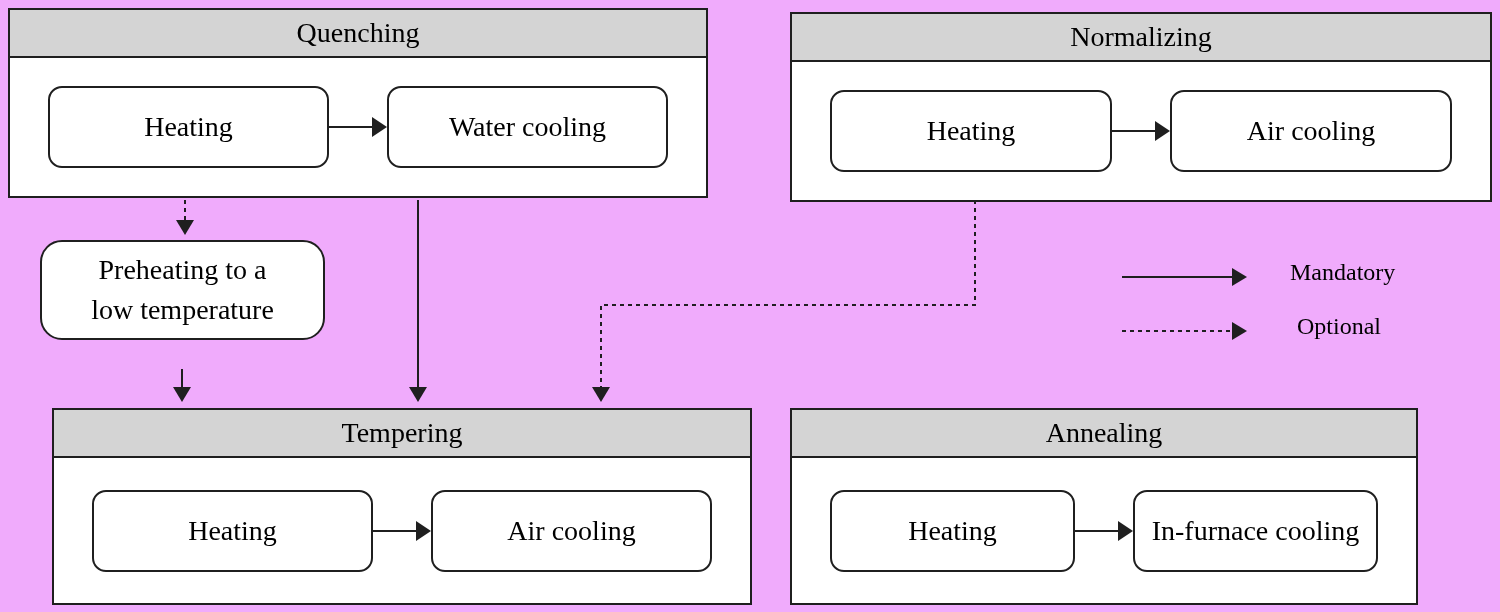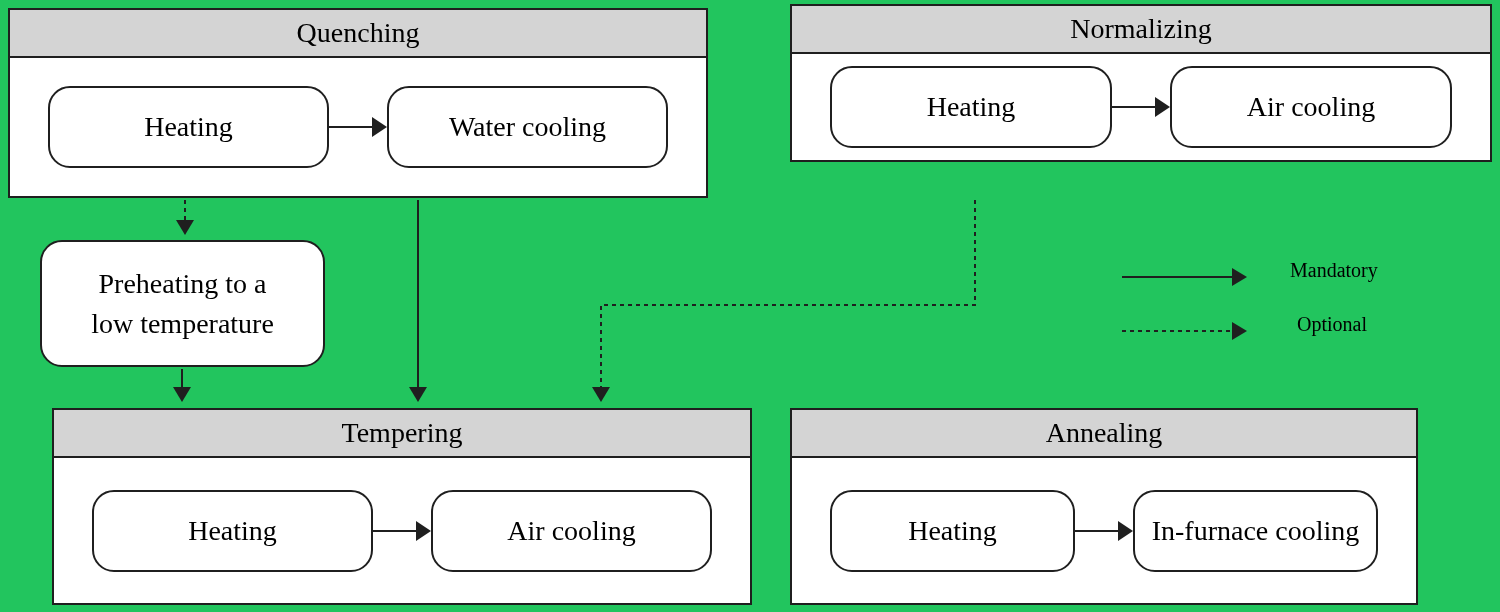--- a/index.html
+++ b/index.html
@@ -1,34 +1,34 @@
 <!DOCTYPE html>
 <html><head>
 <meta charset="utf-8">
 <style>
   html,body { margin:0; padding:0; background:#ffffff; }
   .canvas {
     position:relative;
     width:1500px;
     height:612px;
-    background:#22c55e;
+    background:#f0abfc;
     font-family:"Liberation Serif","DejaVu Serif",serif;
     color:#000000;
     overflow:hidden;
   }
   .panel {
     position:absolute;
     background:#ffffff;
     border:2px solid #1f1f1f;
     display:flex;
     flex-direction:column;
     box-sizing:border-box;
   }
   #panel-quenching   { left:8px;   top:8px;   width:700px; height:190px; }
-  #panel-normalizing { left:790px; top:4px;   width:702px; height:158px; }
+  #panel-normalizing { left:790px; top:12px;   width:702px; height:190px; }
   #panel-tempering   { left:8px;   top:408px; width:700px; height:197px;margin-left:44px; }
   #panel-annealing   { left:790px; top:408px; width:628px; height:197px; }
 
   .panel-header {
     flex:0 0 46px;
     height:46px;
     background:#d4d4d4;
     border-bottom:2px solid #1f1f1f;
     display:flex;
     align-items:center;
@@ -38,21 +38,21 @@
   .panel-body {
     flex:1;
     display:flex;
     align-items:center;
     padding:0 38px;
   }
   .step-box {
     flex:1;
     height:82px;
     border:2px solid #1f1f1f;
-    border-radius:22px;
+    border-radius:14px;
     background:#ffffff;
     display:flex;
     align-items:center;
     justify-content:center;
     font-size:28px;
     box-sizing:border-box;
   }
   .h-arrow {
     flex:0 0 58px;
     display:flex;
@@ -62,37 +62,37 @@
   .h-arrow .head {
     width:0; height:0;
     border-top:10px solid transparent;
     border-bottom:10px solid transparent;
     border-left:15px solid #1f1f1f;
   }
 
   .preheat-box {
     position:absolute;
     left:40px; top:240px;
-    width:285px; height:127px;
+    width:285px; height:100px;
     border:2px solid #1f1f1f;
     border-radius:22px;
     background:#ffffff;
     display:flex;
     flex-direction:column;
     align-items:center;
     justify-content:center;
     text-align:center;
     font-size:28px;
     line-height:1.42;
     box-sizing:border-box;
   }
 
   .legend-label {
     position:absolute;
-    font-size:20px;
+    font-size:24px;
     white-space:nowrap;
   }
   #legend-mandatory { left:1290px; top:259px; }
   #legend-optional  { left:1297px; top:313px;font-family:Liberation Serif, serif; }
 
   .connectors {
     position:absolute;
     left:0; top:0;
     width:1500px; height:612px;
     pointer-events:none;

